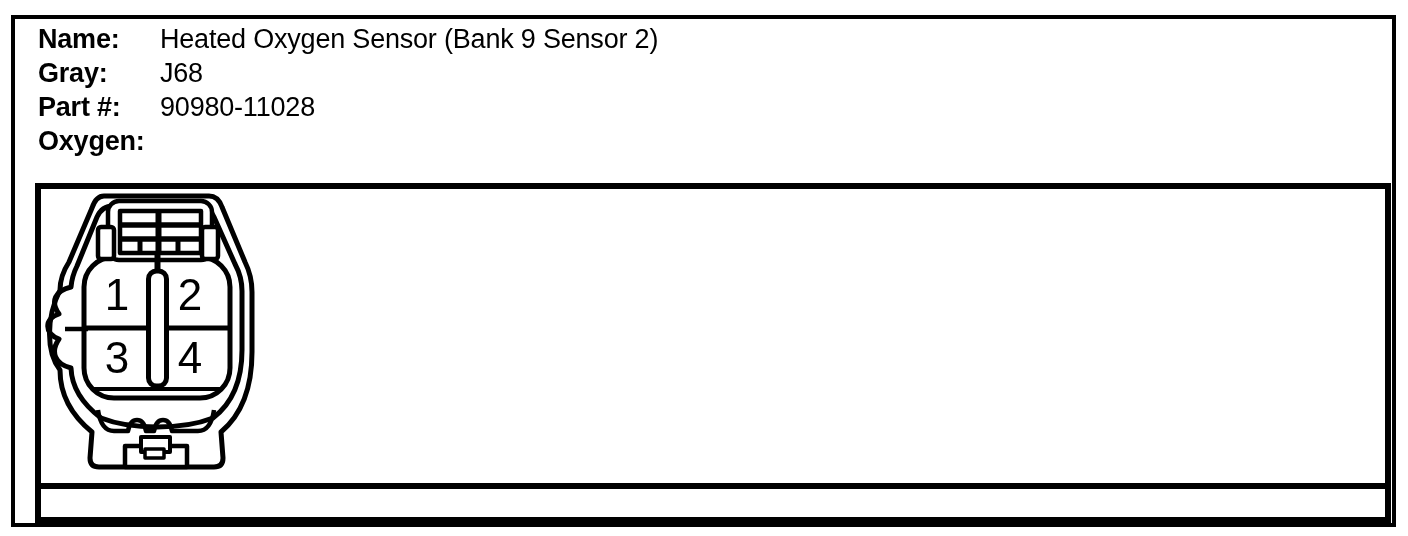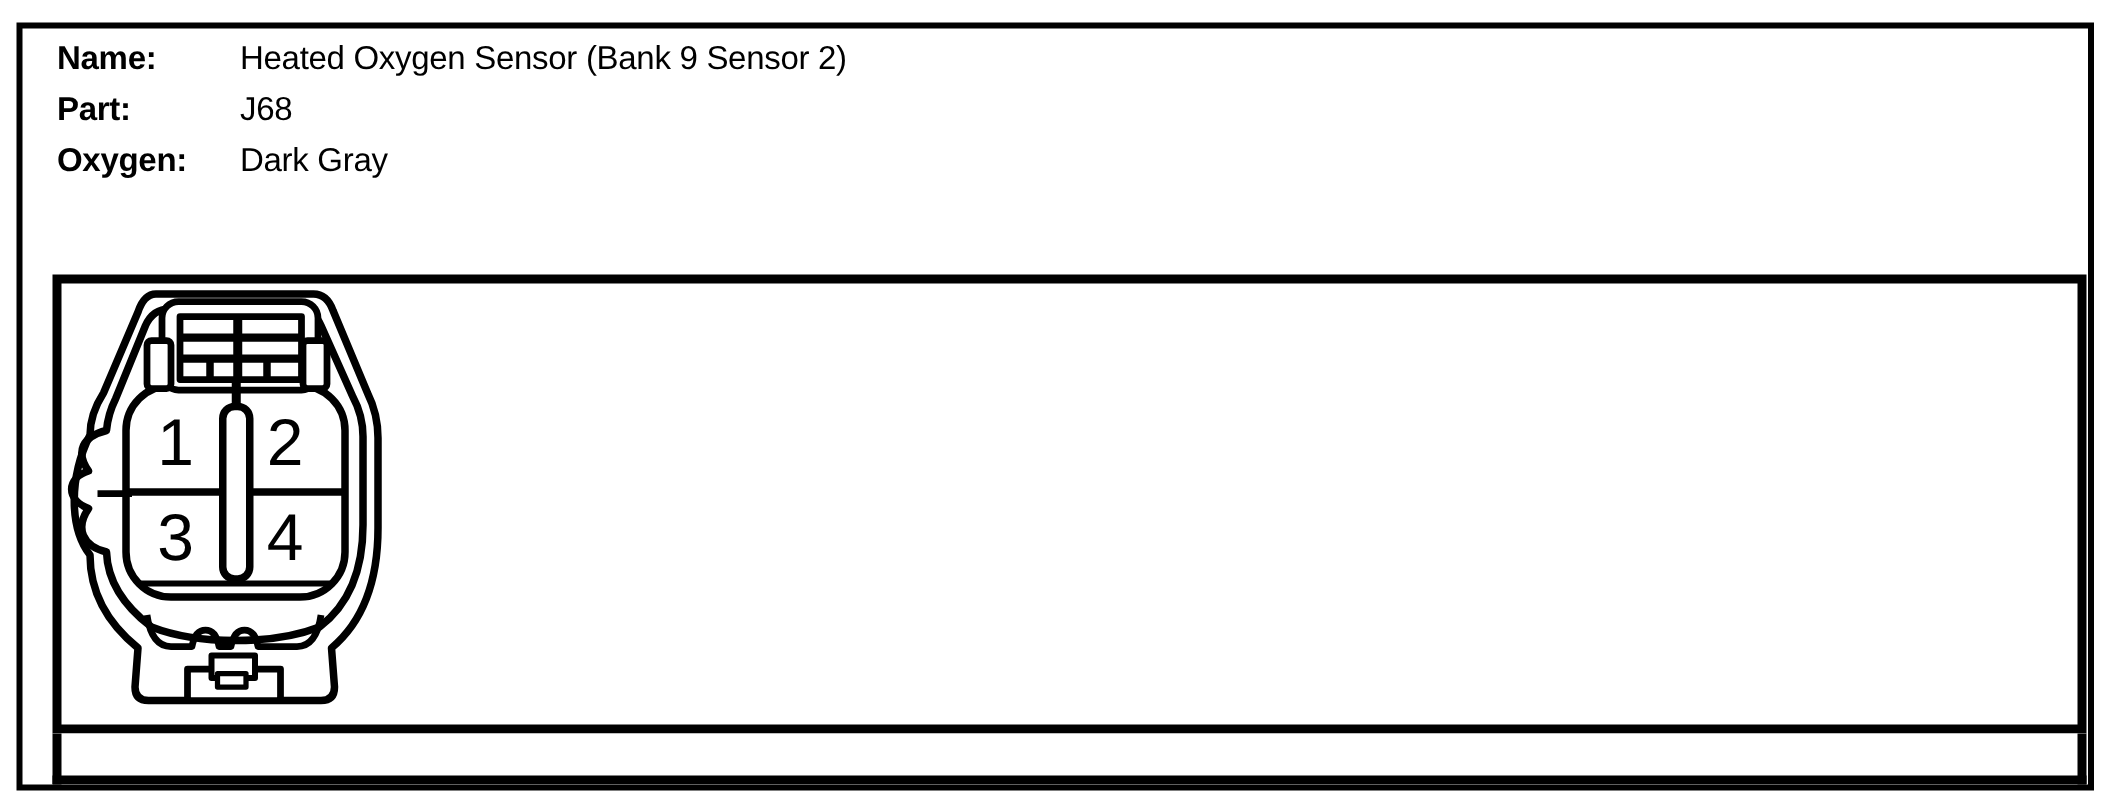--- a/index.html
+++ b/index.html
@@ -1,21 +1,21 @@
 <!DOCTYPE html>
 <html><head>
 <meta charset="utf-8">
 <style>
   html,body{margin:0;padding:0;background:#fff;}
   .page{position:relative;width:1408px;height:536px;background:#fff;
         font-family:"Liberation Sans",sans-serif;color:#000;overflow:hidden;}
   .frame{position:absolute;left:11px;top:15px;width:1385px;height:512px;
          border:4px solid #000;box-sizing:border-box;}
   .header{position:absolute;left:38px;top:22px;}
-  .hrow{display:flex;line-height:34px;font-size:22px;letter-spacing:-0.2px;}
+  .hrow{display:flex;line-height:34px;font-size:27px;letter-spacing:-0.2px;}
   .hlabel{font-weight:bold;width:122px;flex:0 0 122px;}
   .hvalue{font-weight:normal;}
   .diagram-box{position:absolute;left:35px;top:183px;width:1356px;height:306px;
                border:6px solid #000;box-sizing:border-box;background:#fff;}
   .footer-strip{position:absolute;left:35px;top:489px;width:1356px;height:34px;
                 border:6px solid #000;border-top:none;box-sizing:border-box;background:#fff;}
   svg.connector{position:absolute;left:0;top:0;width:1408px;height:536px;}
   svg text{font-family:"Liberation Sans",sans-serif;font-size:44px;fill:#000;}
 </style>
 </head>
@@ -24,26 +24,29 @@
 <div class="page">
 
   <div class="frame"></div>
 
   <div class="header">
     <div class="hrow">
       <span class="hlabel">Name:</span>
       <span class="hvalue">Heated Oxygen Sensor (Bank 9 Sensor 2)</span>
     </div>
     <div class="hrow">
-      <span class="hlabel">Part:</span>
+      <span class="hlabel">Gray:</span>
       <span class="hvalue">J68</span>
     </div>
     <div class="hrow">
+      <span class="hlabel">Part #:</span>
+      <span class="hvalue">90980-11028</span>
+    </div>
+    <div class="hrow">
       <span class="hlabel">Oxygen:</span>
-      <span class="hvalue">Dark Gray</span>
     </div>
   </div>
 
   <div class="diagram-box"></div>
   <div class="footer-strip"></div>
 
   <svg class="connector" viewBox="0 0 1408 536" xmlns="http://www.w3.org/2000/svg">
     <g stroke="#000000" fill="none" stroke-width="5" stroke-linejoin="round">
 
       <path fill="#ffffff" d="M 104,196 H 209 Q 218,196 222,207 L 245,262 Q 252,276 252,292 L 252,352

